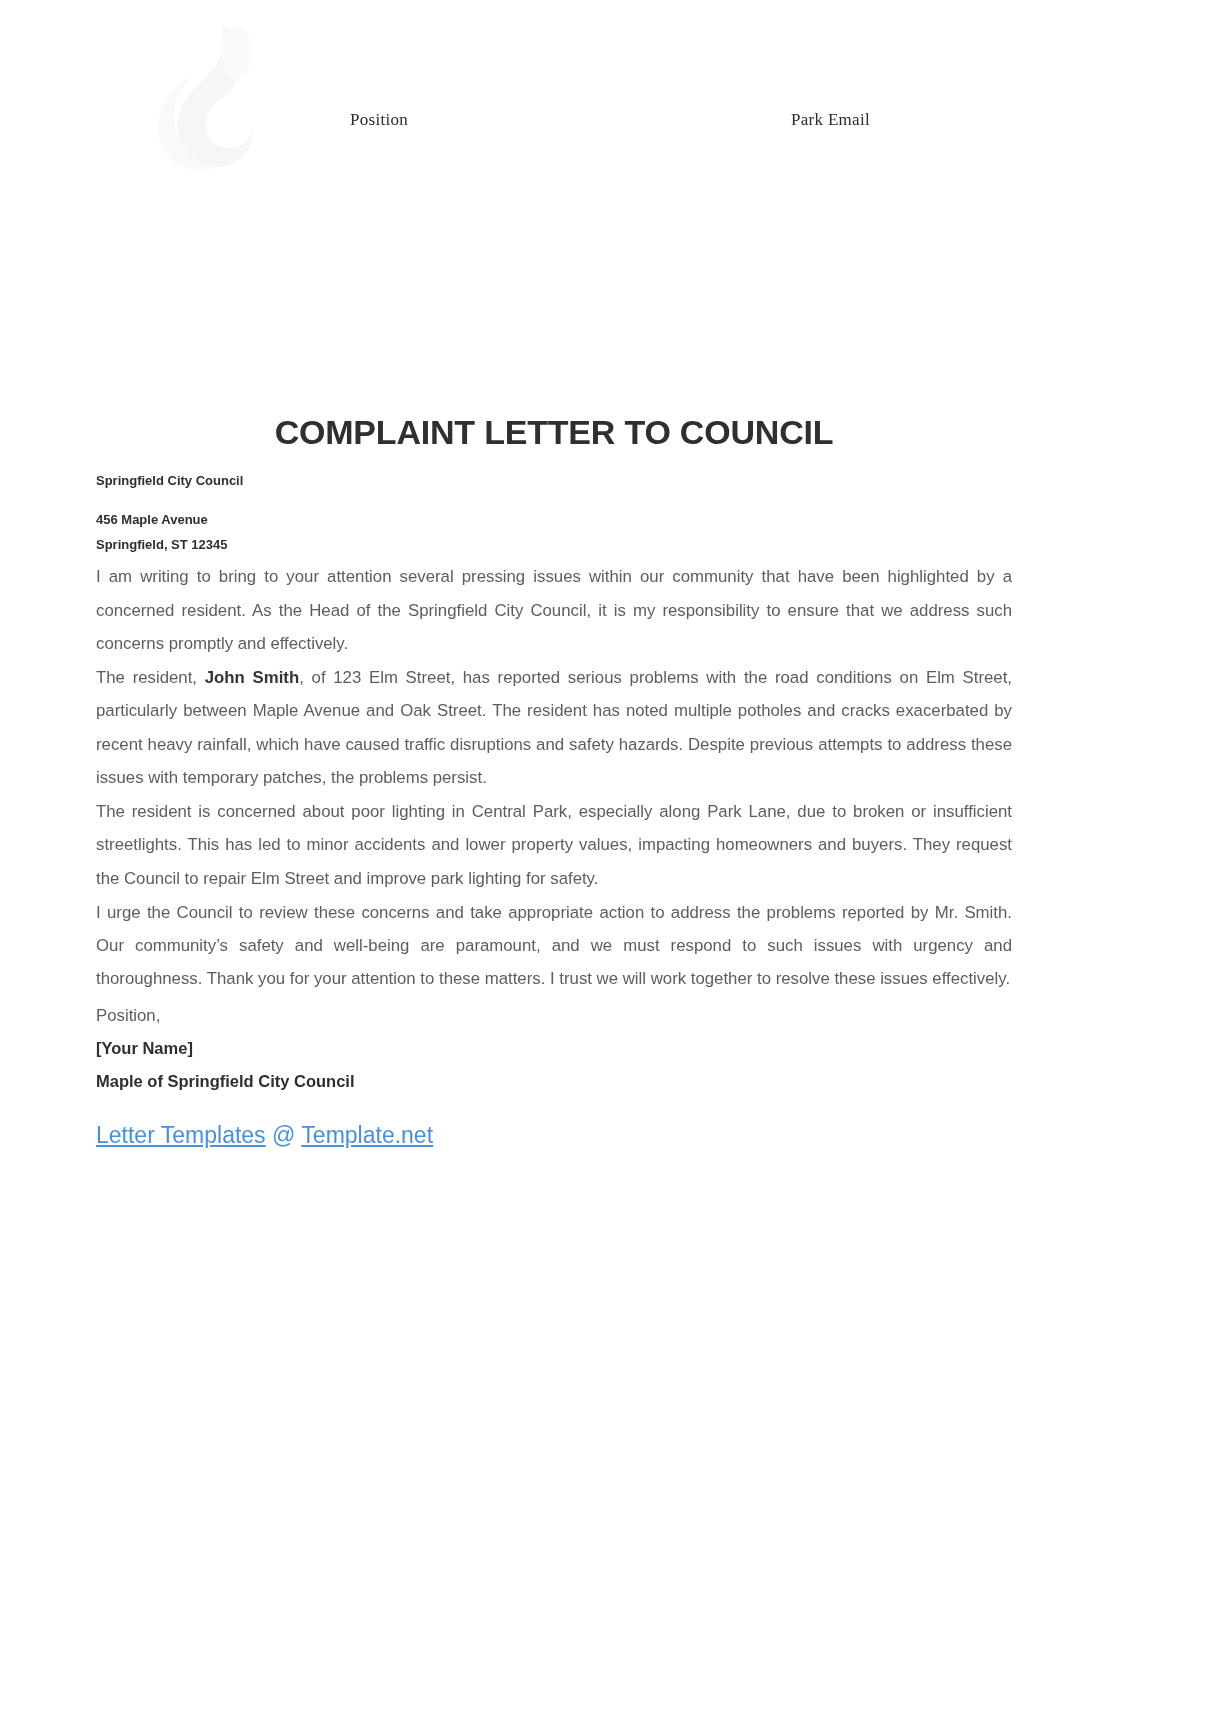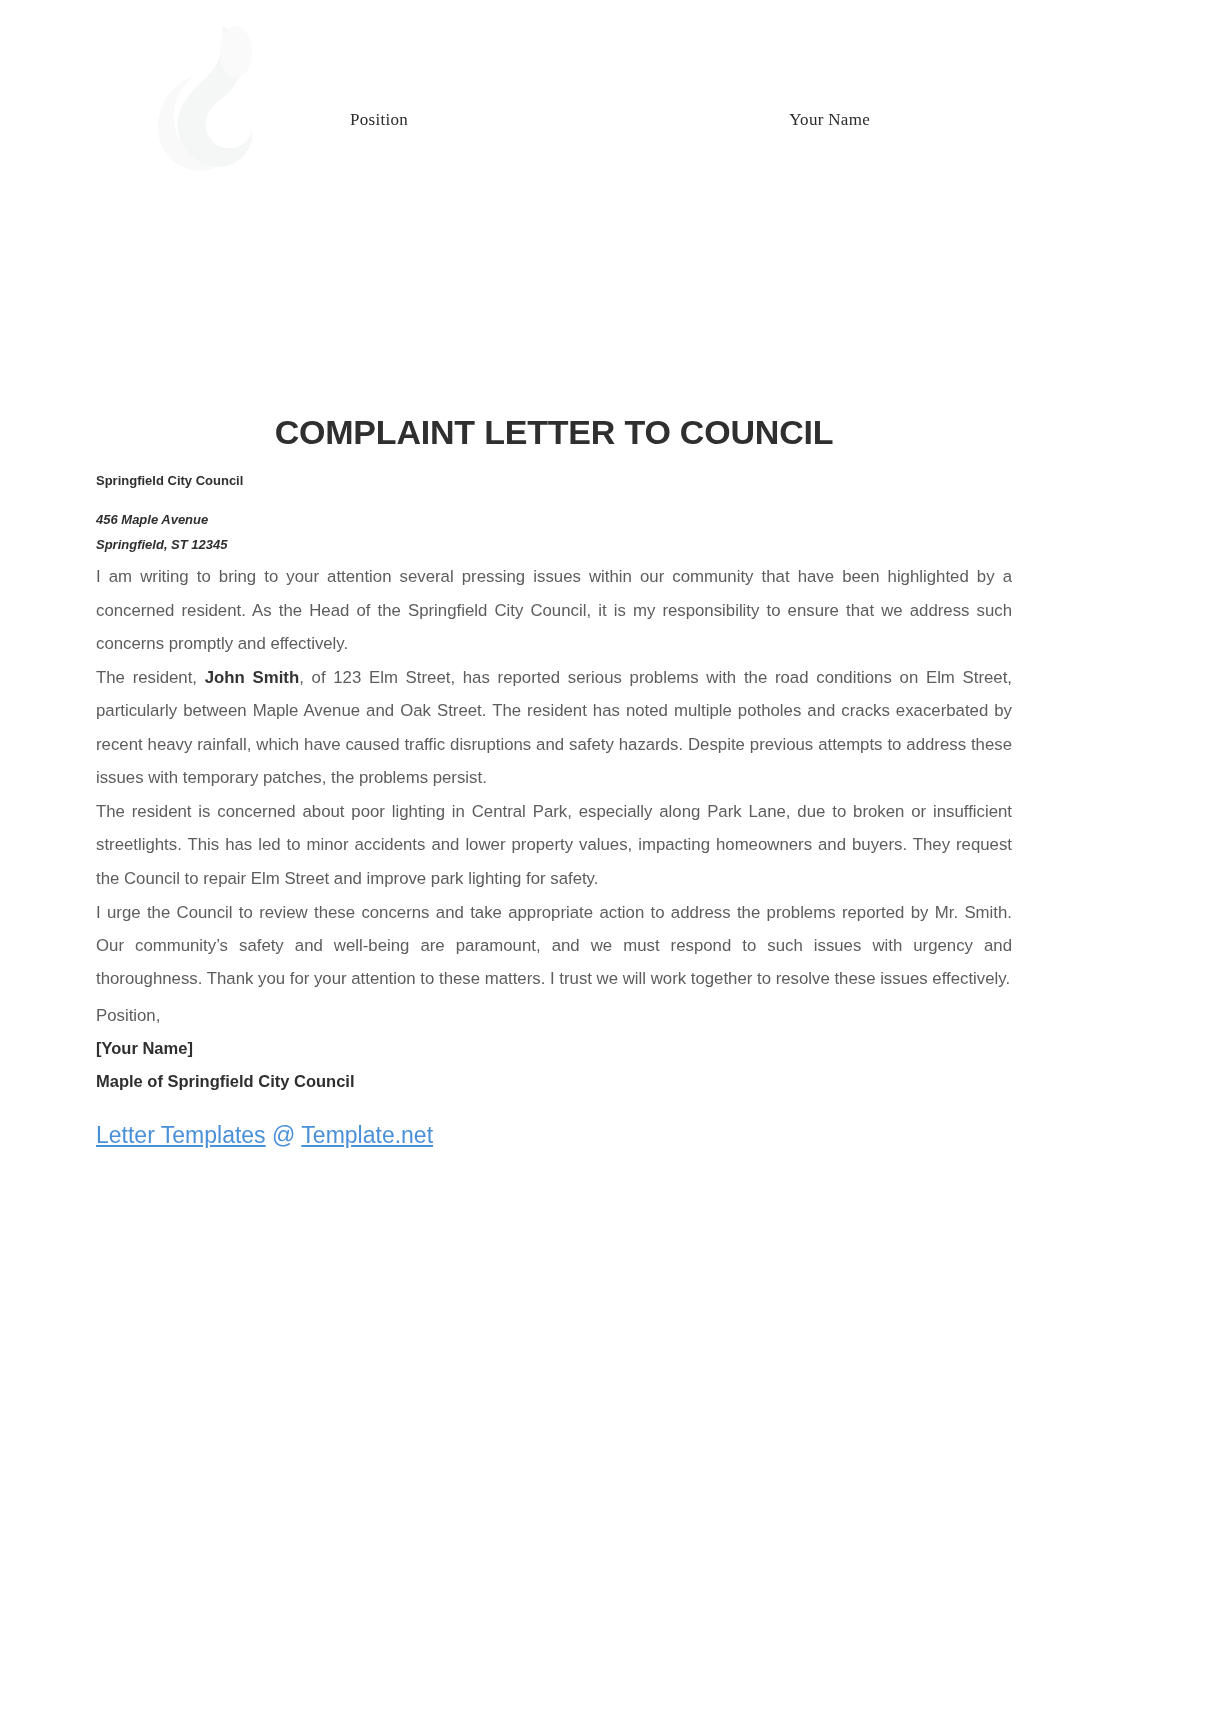--- a/index.html
+++ b/index.html
@@ -93,21 +93,21 @@
   }
 
   .addr-line {
     font-size: 13px;
     font-weight: bold;
     color: #2f2f2f;
     line-height: 1.35;
     margin-bottom: 22px;
   }
 
-  .addr-line.tight { margin-bottom: 7px; font-style: italic; }
+  .addr-line.tight { margin-bottom: 7px; }
 
   .salutation {
     font-size: 16.5px;
     font-weight: bold;
     color: #2f2f2f;
     line-height: 1.35;
     margin-bottom: 24px;
   }
 
   .para {
@@ -171,21 +171,21 @@
                C26 118 24 96 34 80 C42 66 56 58 64 46 C72 34 74 18 72 4 Z" fill="#eef1f0"></path>
       <path d="M44 54 C30 64 22 82 24 100 C26 122 42 140 64 146
                C50 152 32 148 20 136 C6 122 4 98 14 80 C21 67 32 58 44 54 Z" fill="#f3f5f4"></path>
       <ellipse cx="86" cy="30" rx="16" ry="26" fill="#f6f7f6"></ellipse>
     </svg>
   </div>
 
   <div class="letterhead">
     <div class="letterhead-sub">
       <span class="letterhead-position">Position</span>
-      <span class="letterhead-email">Your Name</span>
+      <span class="letterhead-email">Park Email</span>
     </div>
   </div>
 
   <div class="letter">
 
     <div class="doc-title">COMPLAINT LETTER TO COUNCIL</div>
 
     <div class="addr-line">Springfield City Council</div>
 
     <div class="addr-line tight">456 Maple Avenue</div>

